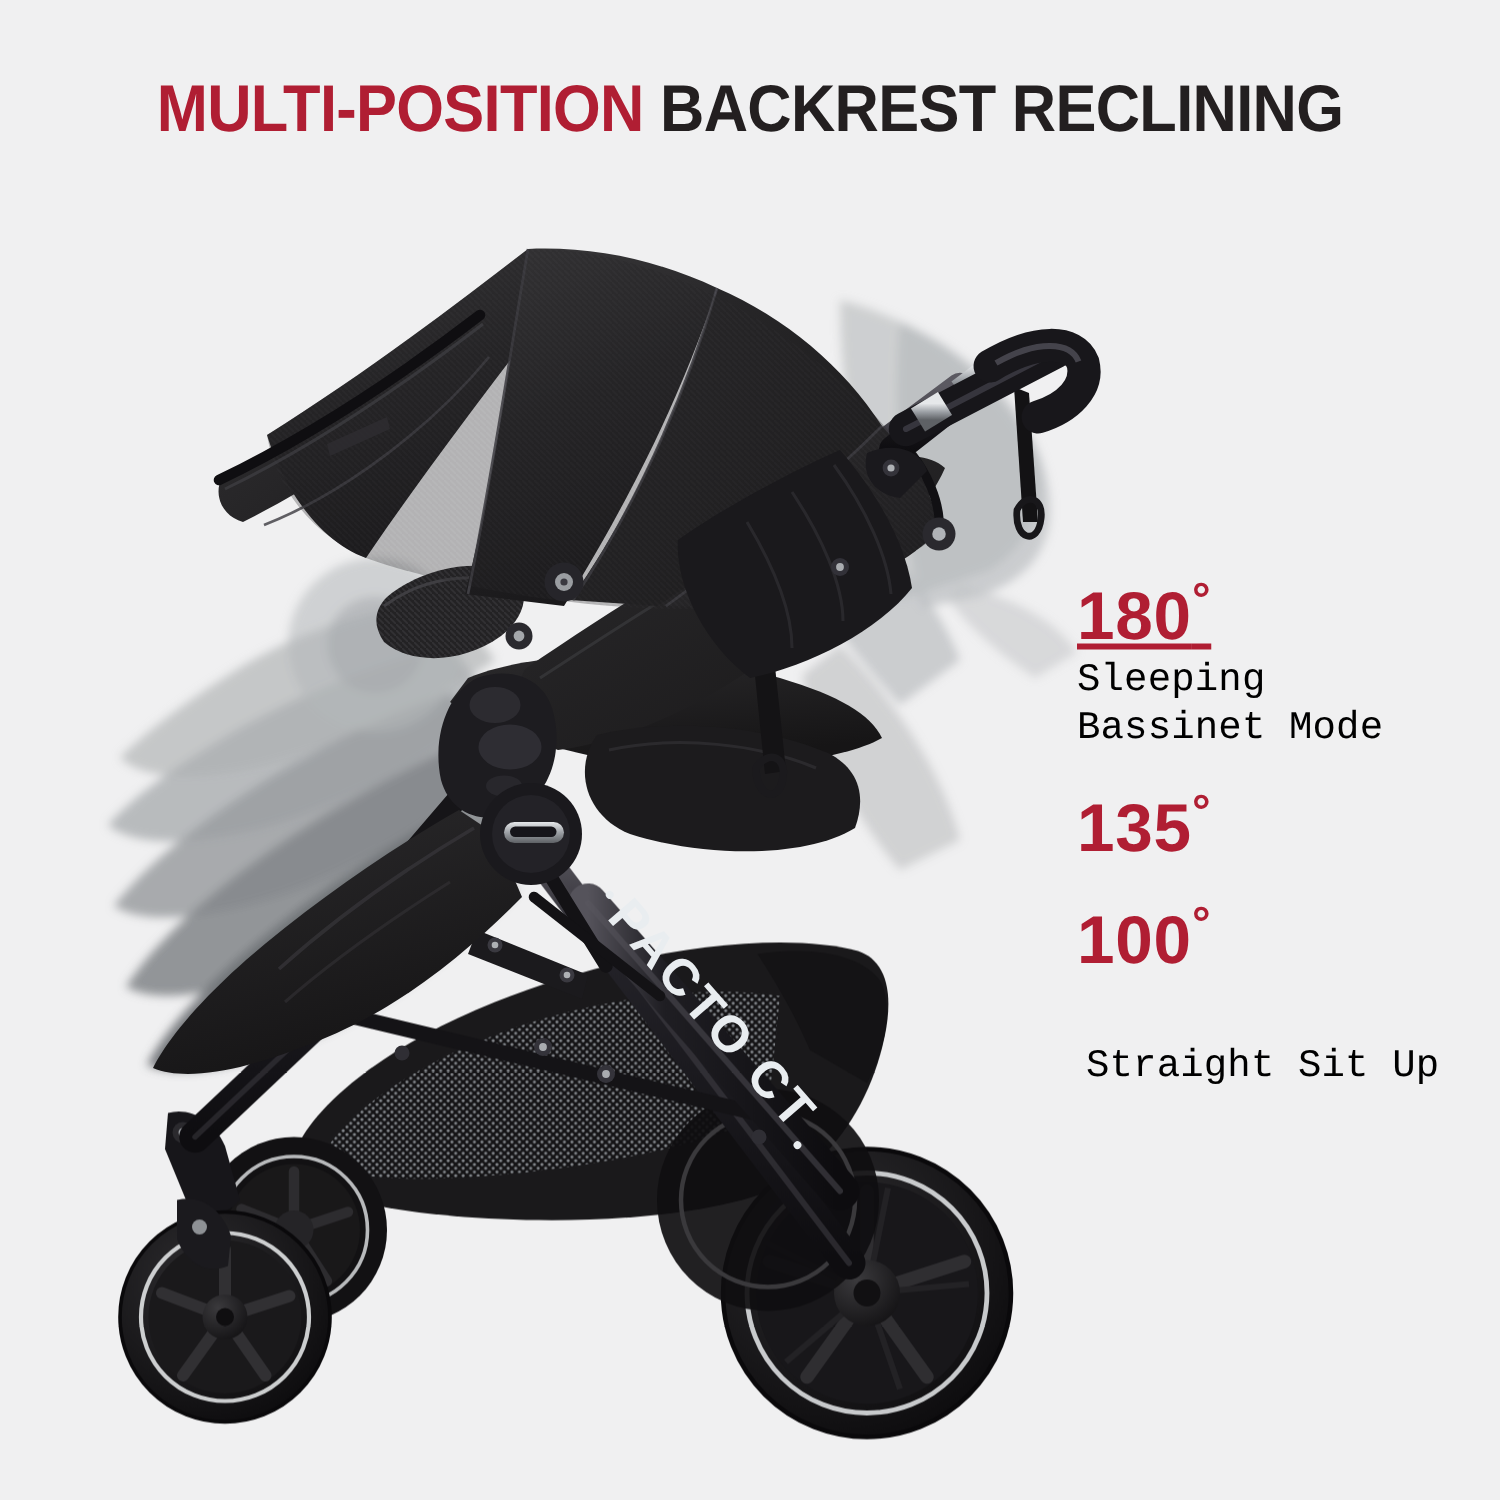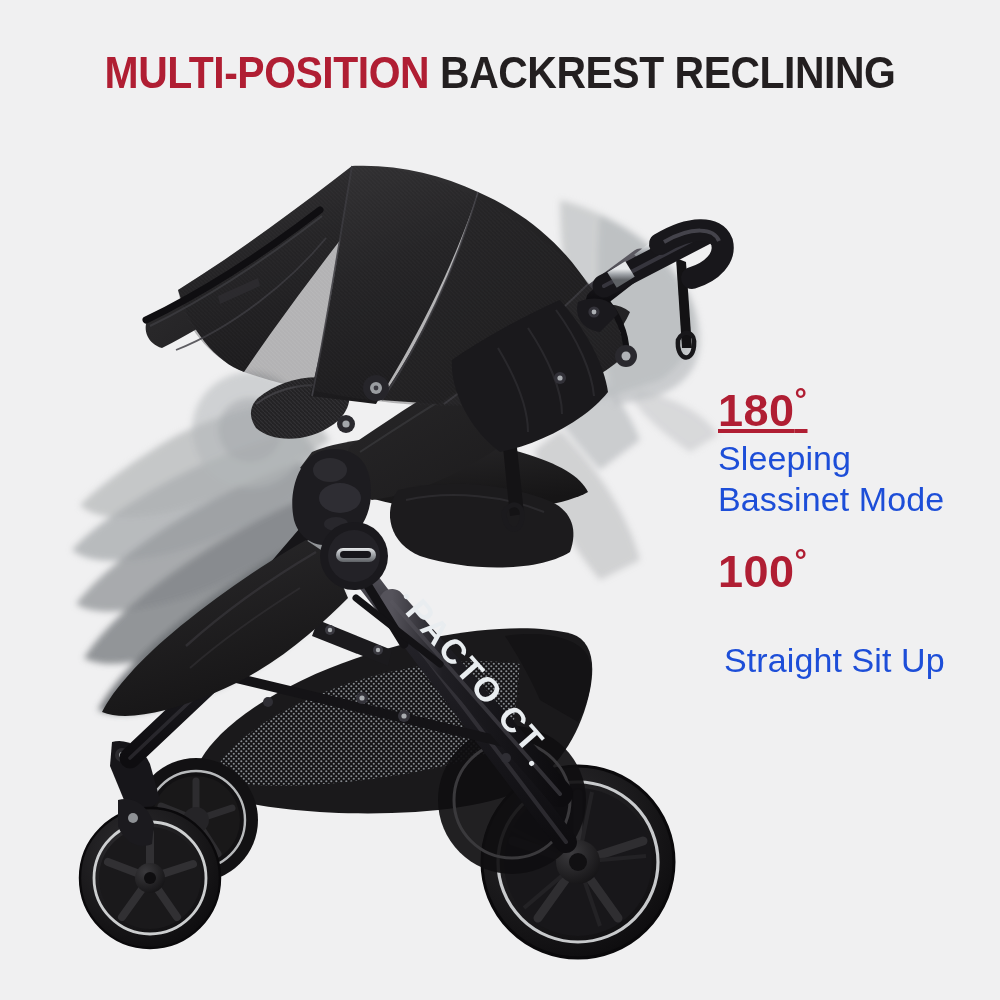--- a/index.html
+++ b/index.html
@@ -32,26 +32,27 @@
   .spec { margin-bottom:28px; }
   .spec-angle {
     color:#B01E33;
     font-weight:bold;
     font-size:45px;
     line-height:1.04;
     letter-spacing:0.5px;
   }
   .spec-angle .deg { font-size:31px; vertical-align:super; line-height:0; }
   .spec-label {
-    color:#1d4ed8;
-    font-size:34px;
+    color:#000000;
+    font-size:26px;
     line-height:1.22;
     letter-spacing:0.1px;
     margin-top:3px;
     max-width:250px;
+    font-family:Liberation Mono, monospace;
   }
   .spec-label.indent { padding-left:6px;margin-top:44px; }
 
   
   #product { position:absolute; left:0; top:0; width:1000px; height:1000px; }
   #product svg { display:block; }
 </style>
 </head>
 <body style="background: rgb(240, 240, 241);">
 
@@ -376,20 +377,23 @@
   <div id="specs">
 
     <div class="spec">
       <div class="spec-angle" style="color: rgb(176, 30, 51); text-decoration: underline;">
         <span>180</span><span class="deg">°</span>
       </div>
       <div class="spec-label">Sleeping Bassinet Mode</div>
     </div>
 
     <div class="spec">
+      <div class="spec-angle" style="color: rgb(176, 30, 51);">
+        <span>135</span><span class="deg">°</span>
+      </div>
     </div>
 
     <div class="spec">
       <div class="spec-angle" style="color: rgb(176, 30, 51);">
         <span>100</span><span class="deg">°</span>
       </div>
       <div class="spec-label indent">Straight Sit Up</div>
     </div>
 
   </div>

